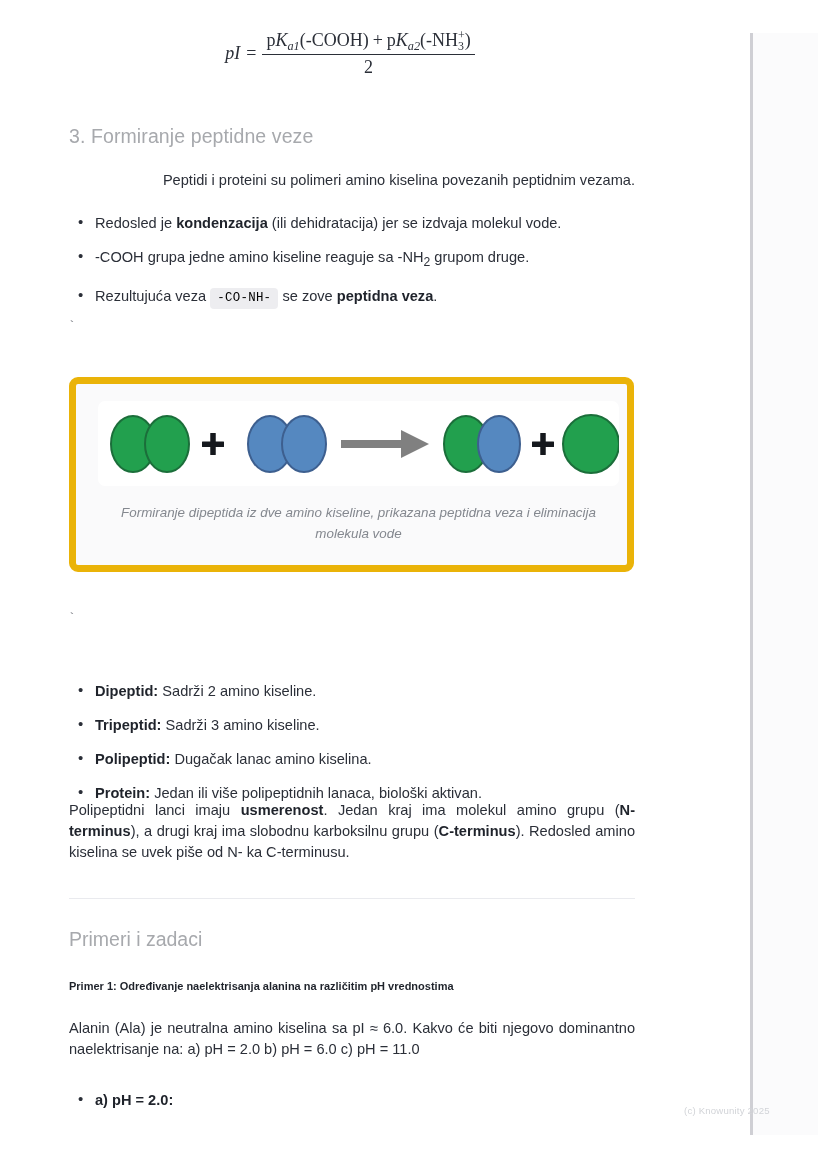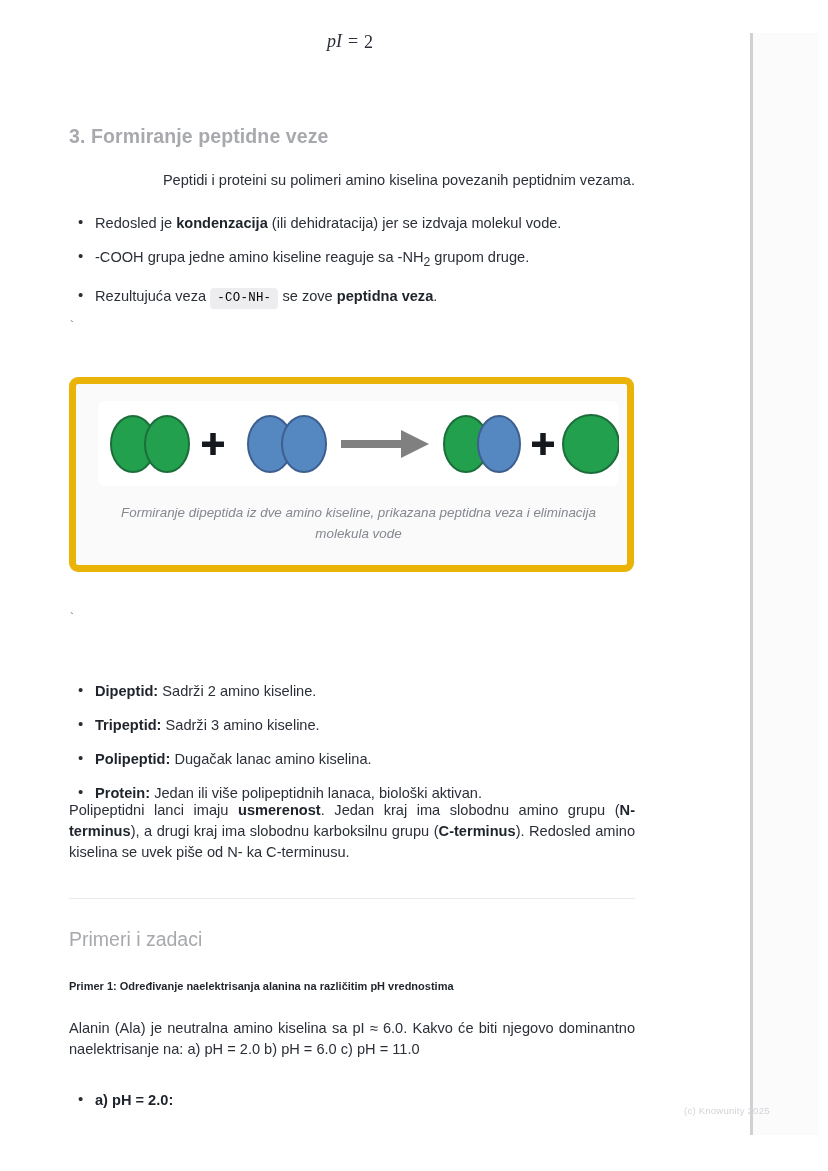--- a/index.html
+++ b/index.html
@@ -96,21 +96,21 @@
   }
   .supsub i { display: block; font-style: normal; }
 
   h2.section-title {
     margin: 0;
     padding: 0;
     position: absolute;
     left: 69px;
     top: 125px;
     font-size: 19.5px;
-    font-weight: 700;
+    font-weight: 400;
     color: #a7a9ad;
     letter-spacing: 0.1px;
   }
 
   p.body-text {
     position: absolute;
     margin: 0;
     font-size: 14.6px;
     line-height: 21px;
     color: #2b2f38;
@@ -249,20 +249,21 @@
   }
 </style>
 </head>
 <body>
 
 <div id="doc">
 
   <div class="formula-wrap">
     <span class="formula">
       <span class="lhs">pI</span><span class="eq">=</span><span class="frac">
+        <span class="num"><span>p</span><span class="ital">K</span><span class="sub">a1</span><span>(-COOH)</span><span style="margin:0 4px;">+</span><span>p</span><span class="ital">K</span><span class="sub">a2</span><span>(-NH</span><span class="supsub"><i>+</i><i>3</i></span><span>)</span></span>
         <span class="den">2</span>
       </span>
     </span>
   </div>
 
   <h2 class="section-title">3. Formiranje peptidne veze</h2>
 
   <p class="body-text" style="top:170px;text-align:right;">Peptidi i proteini su polimeri amino kiselina povezanih peptidnim vezama.</p>
 
   <ul class="bullets" style="top:213px;">
@@ -311,21 +312,21 @@
 
   <span class="backtick" style="top:612px;">`</span>
 
   <ul class="bullets" style="top:657px;margin-top:24px;">
     <li><b>Dipeptid:</b><span> Sadrži 2 amino kiseline.</span></li>
     <li><b>Tripeptid:</b><span> Sadrži 3 amino kiseline.</span></li>
     <li><b>Polipeptid:</b><span> Dugačak lanac amino kiselina.</span></li>
     <li><b>Protein:</b><span> Jedan ili više polipeptidnih lanaca, biološki aktivan.</span></li>
   </ul>
 
-  <p class="body-text just" style="top:800px; width:566px;"><span>Polipeptidni lanci imaju </span><b>usmerenost</b><span>. Jedan kraj ima slobodnu amino grupu (</span><b>N-terminus</b><span>), a drugi kraj ima slobodnu karboksilnu grupu (</span><b>C-terminus</b><span>). Redosled amino kiselina se uvek piše od N- ka C-terminusu.</span></p>
+  <p class="body-text just" style="top:800px; width:566px;"><span>Polipeptidni lanci imaju </span><b>usmerenost</b><span>. Jedan kraj ima molekul amino grupu (</span><b>N-terminus</b><span>), a drugi kraj ima slobodnu karboksilnu grupu (</span><b>C-terminus</b><span>). Redosled amino kiselina se uvek piše od N- ka C-terminusu.</span></p>
 
   <hr class="rule">
 
   <h2 class="section-title-2">Primeri i zadaci</h2>
 
   <p class="sub-heading">Primer 1: Određivanje naelektrisanja alanina na različitim pH vrednostima</p>
 
   <p class="body-text just" style="top:1018px; width:566px;">Alanin (Ala) je neutralna amino kiselina sa pI ≈ 6.0. Kakvo će biti njegovo dominantno naelektrisanje na: a) pH = 2.0 b) pH = 6.0 c) pH = 11.0</p>
 
   <ul class="bullets" style="top:1090px;">

